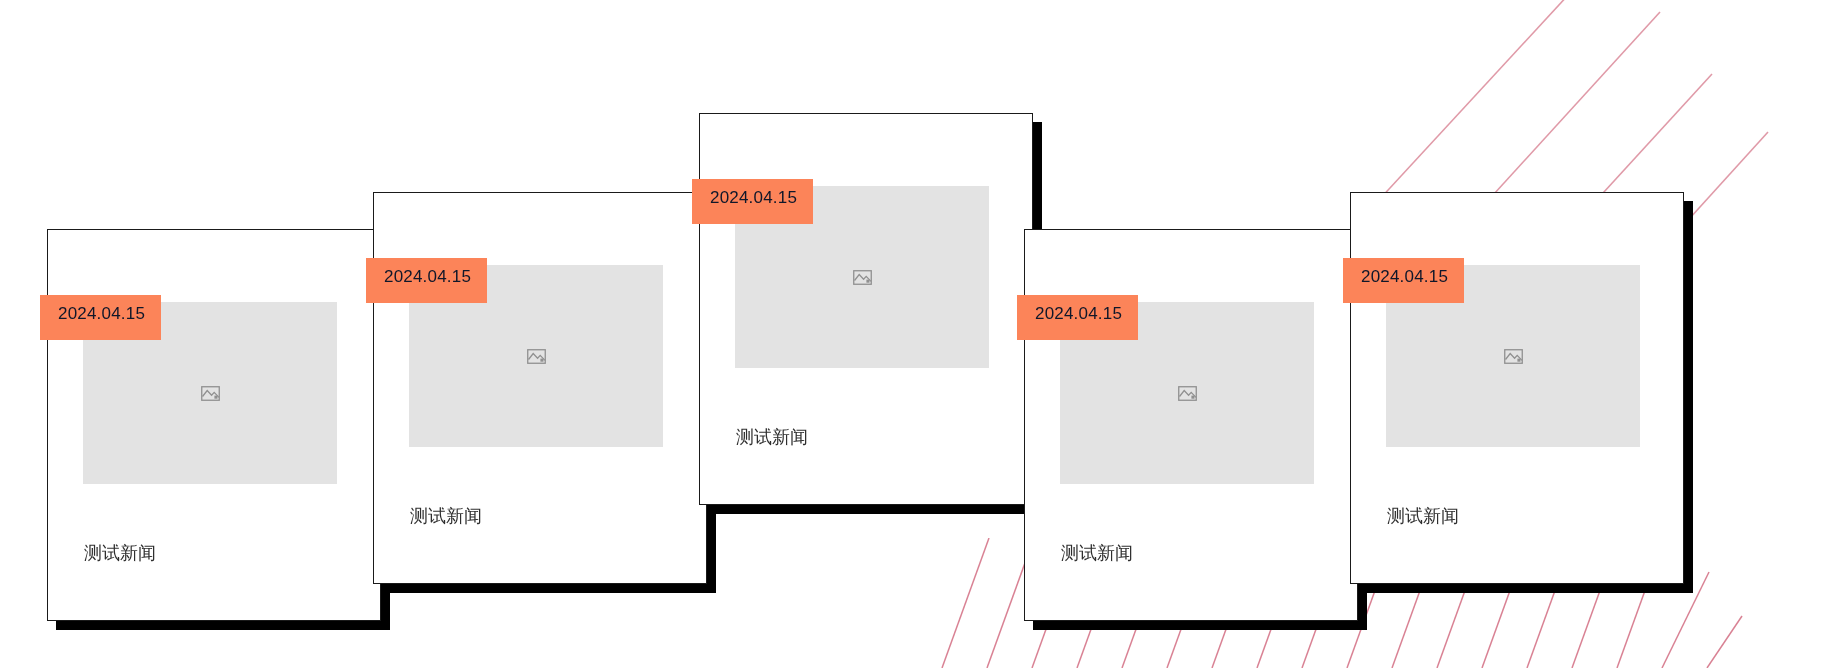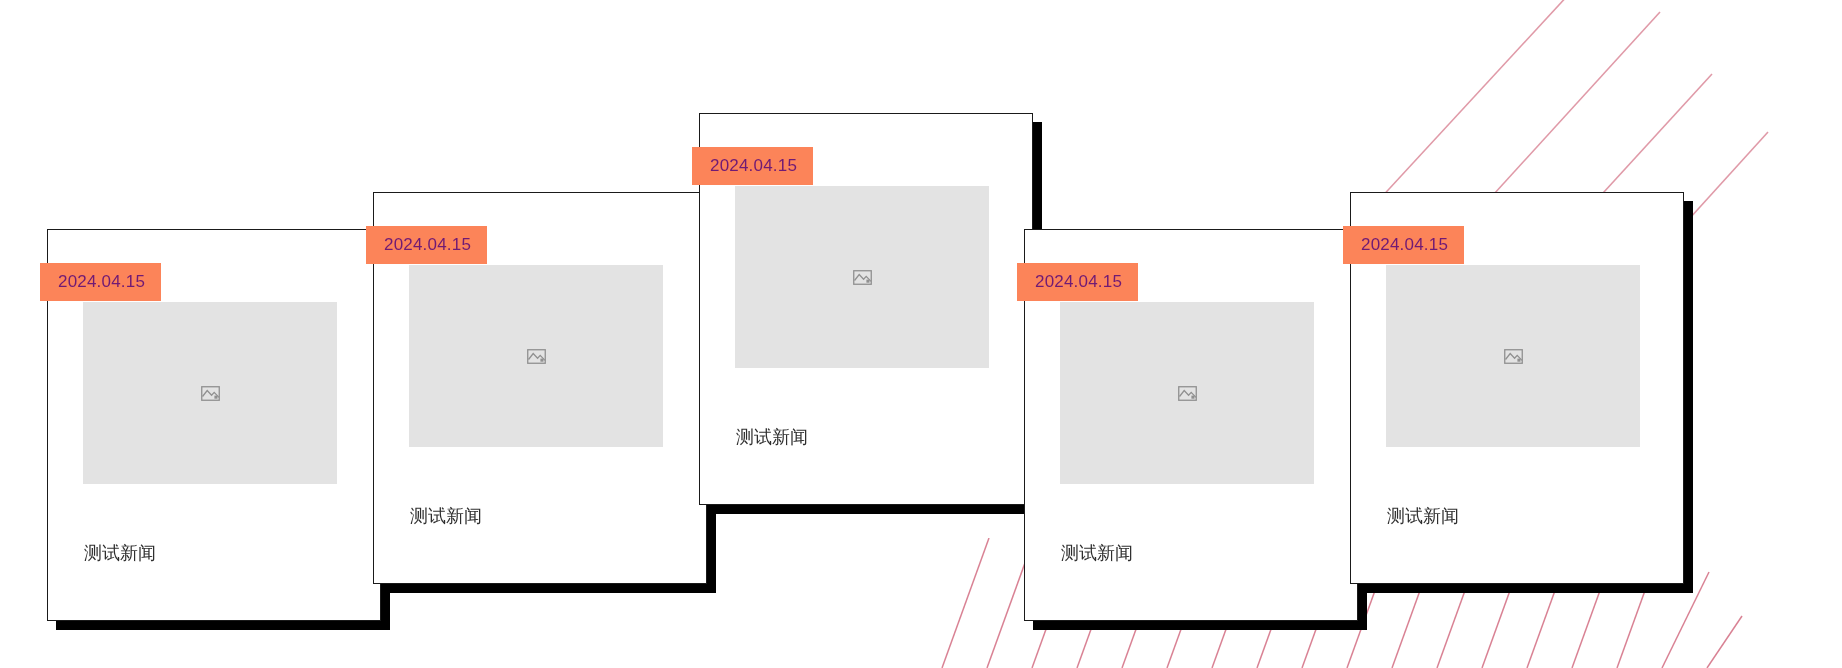--- a/index.html
+++ b/index.html
@@ -107,27 +107,28 @@
 
   .card-shadow {
     position: absolute;
     background: #000000;
     z-index: 4;
   }
 
   .card-date {
     position: absolute;
     background: #fc8459;
-    color: #701a75;
+    color: #0f172a;
     font-size: 17px;
     line-height: 1;
-    padding: 10px 16px 11px 18px;
+    padding: 10px 16px 18px 18px;
     white-space: nowrap;
     z-index: 7;
     letter-spacing: 0.2px;
+    margin-top: 32px;
   }
 
   .card-thumb {
     position: absolute;
     background: #e3e3e3;
     z-index: 6;
     display: flex;
     align-items: center;
     justify-content: center;
   }

